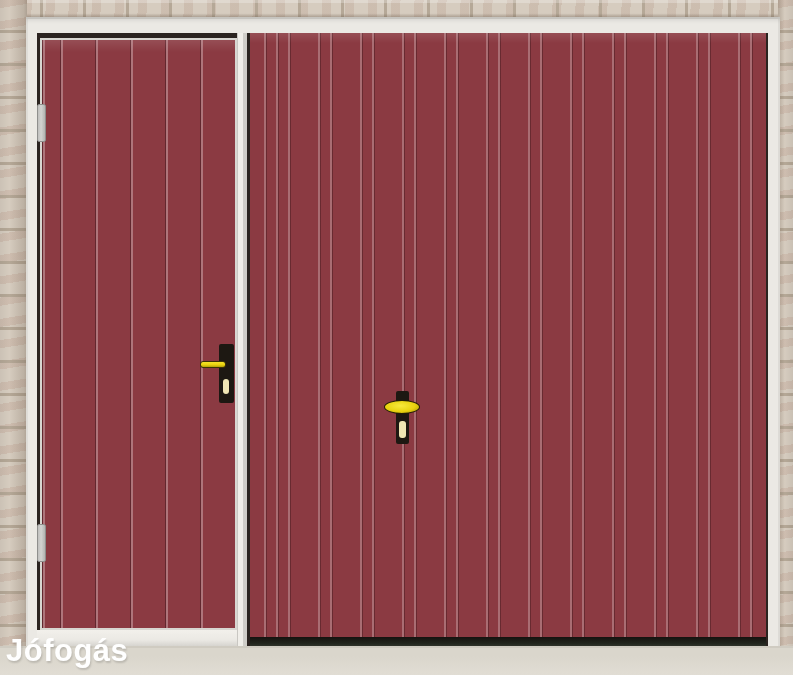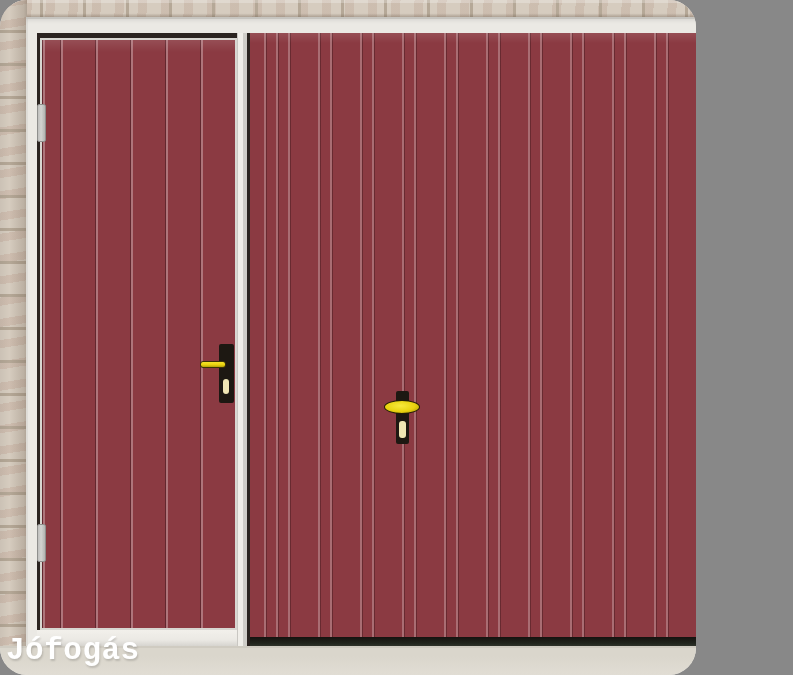--- a/index.html
+++ b/index.html
@@ -1,22 +1,21 @@
 <!DOCTYPE html>
 <html style="--door-red: #8B3A42; --frame-white: #EBE9E4; --frame-edge: #C6C4BF; --brick-base: #D6CCBF; --brick-mortar: #B5A897; --opening-dark: #2B2420; --seal-dark: #22261E; --floor-light: #E1DDD4; --hinge-gray: #D3D3D1; --handle-black: #1D1812; --handle-yellow: #E9D30F; --keyhole-pale: #F0E6B4; --watermark-white: #FFFFFF;"><head>
 <meta charset="utf-8">
 <style>
   html,body{margin:0;padding:0;background:#888;}
   .scene{
     position:relative;
-    width:696px;height:675px;
+    width:793px;height:675px;
     overflow:hidden;
     background:var(--frame-white,#EBE9E4);
-    font-family:Liberation Mono, monospace;
-    border-radius:27px;
+    font-family:Liberation Sans, sans-serif;
   }
   
   .brick{
     position:absolute;
     background-color:var(--brick-base,#D6CCBF);
   }
   .brick-top{
     left:0;top:0;width:793px;height:19px;
     background-image:
       linear-gradient(180deg, rgba(255,255,255,.25) 0 3px, transparent 3px 70%, rgba(92,76,60,.38) 92%, rgba(92,76,60,.5)),

